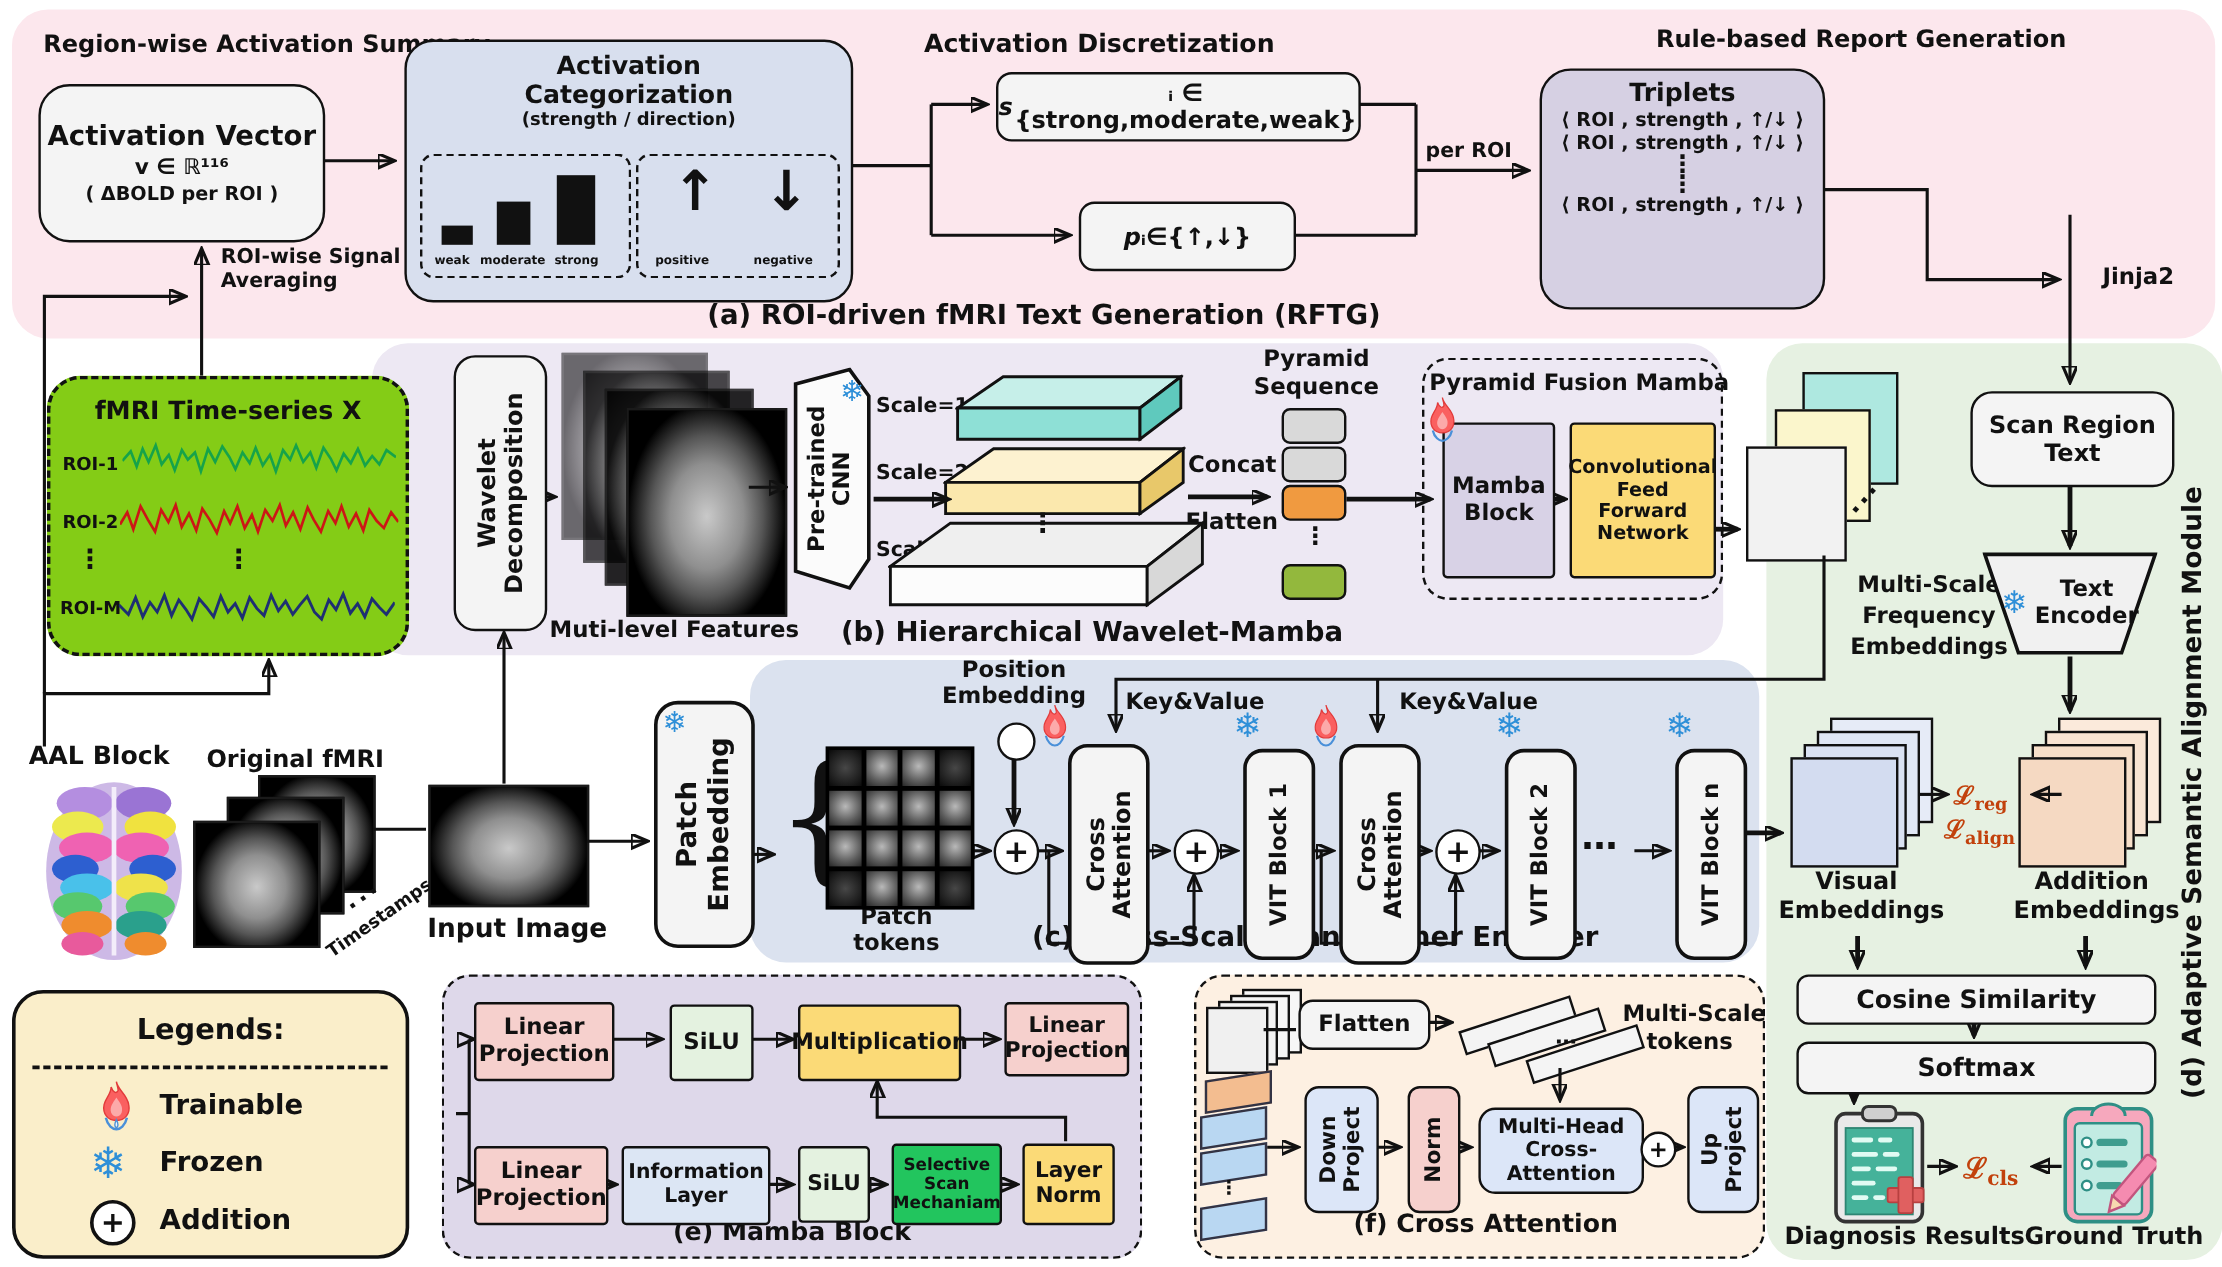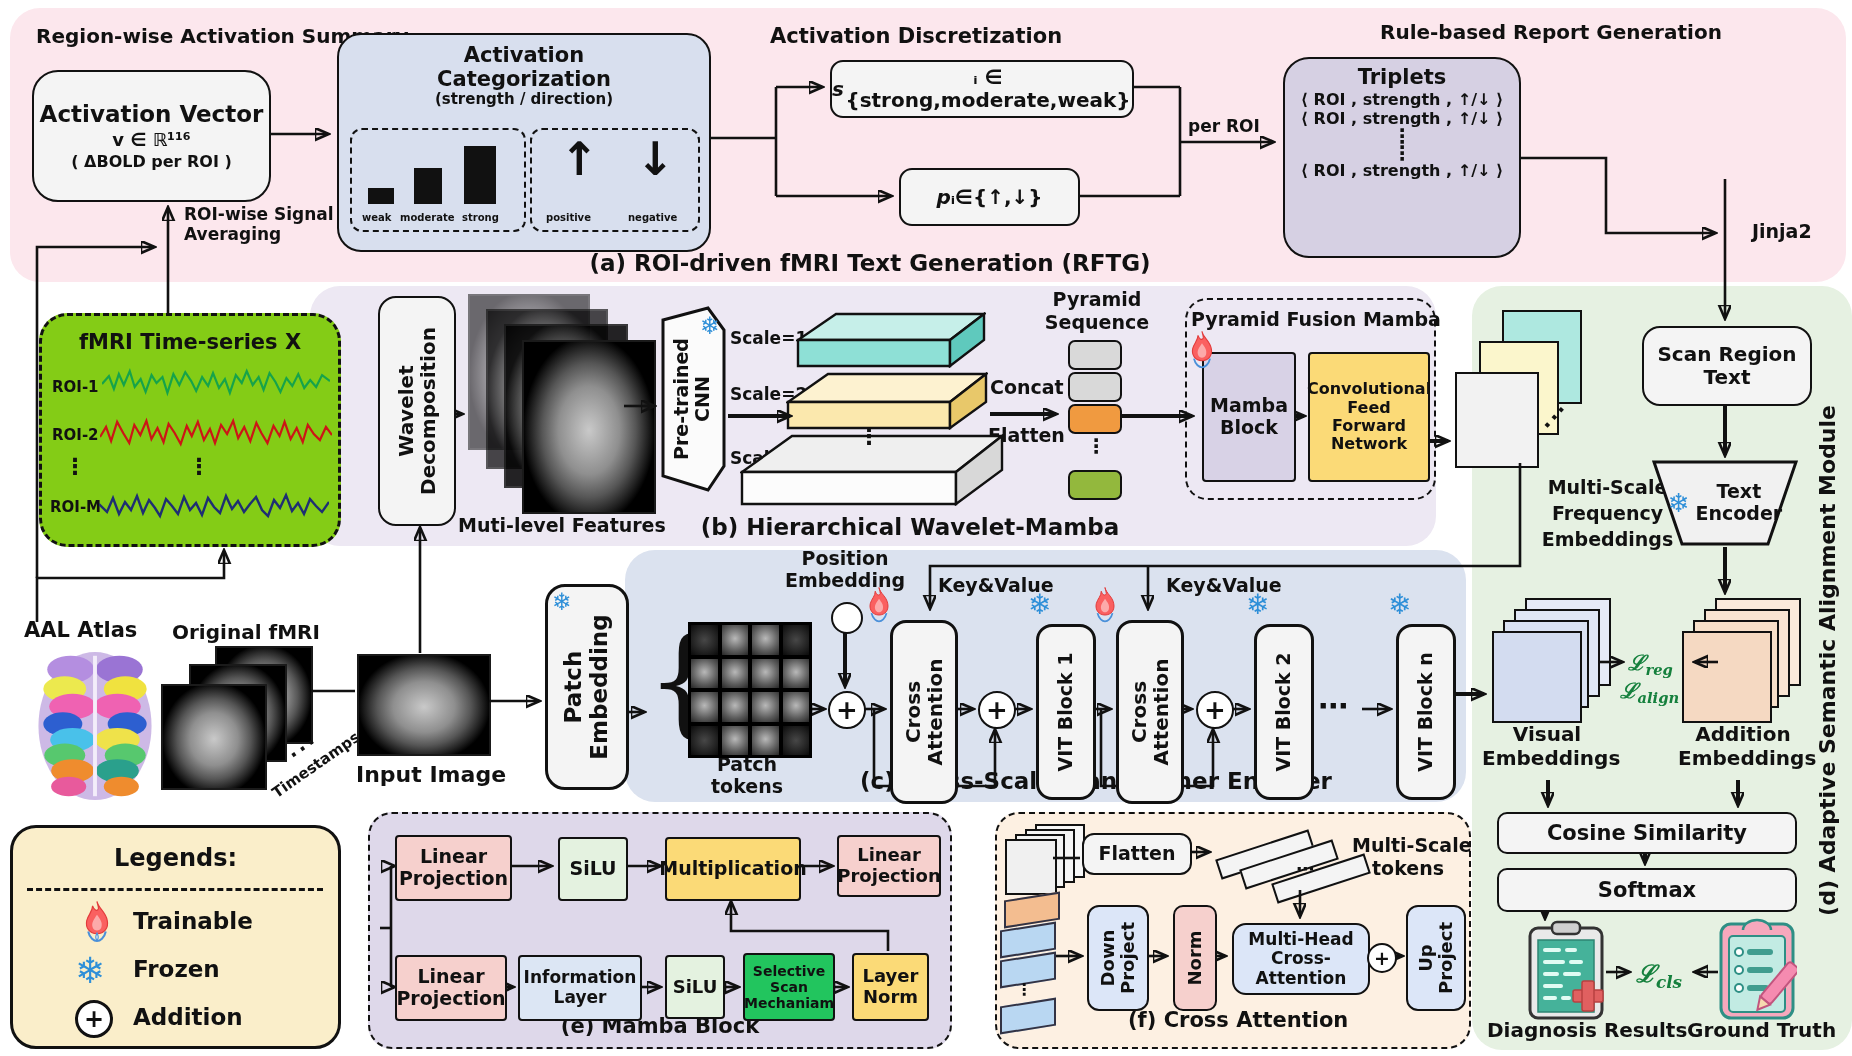--- a/index.html
+++ b/index.html
@@ -24,21 +24,21 @@
   .mri{position:absolute;background:#000;border:2px solid #1a1a1a;
        background-image:radial-gradient(ellipse 62% 68% at 50% 52%,#c9c9c9 0%,#8f8f8f 38%,#565656 58%,#1d1d1d 74%,#000 82%)}
   .grid{position:absolute;background:#000;display:grid;grid-template-columns:repeat(4,1fr);
         grid-template-rows:repeat(4,1fr);gap:4px;padding:3px}
   .grid i{background:radial-gradient(circle at 50% 45%,#b9b9b9,#5c5c5c 60%,#262626)}
   .grid i:nth-child(1),.grid i:nth-child(4),.grid i:nth-child(13),.grid i:nth-child(16){
         background:radial-gradient(circle,#474747,#0a0a0a)}
   .dash{border:2.5px dashed #111}
   .stack-sq{position:absolute;border:2.5px solid #111}
   sub{font-size:70%}
-  .loss{position:absolute;color:#15803d;font-weight:bold;font-style:italic;font-family:"DejaVu Serif","Liberation Serif",serif}
+  .loss{position:absolute;color:#c2410c;font-weight:bold;font-family:"DejaVu Serif","Liberation Serif",serif}
   .tokbar{position:absolute;background:#f4f4f4;border:2px solid #111;transform:rotate(-18deg)}
   .fbar{position:absolute;border:2px solid #334;transform:skewY(-9deg)}
   .z2{z-index:2}.z4{z-index:4}.z5{z-index:5}
 </style>
 </head>
 <body>
 
 <div id="stage">
 
   <div class="panel" style="left:10px;top:8px;width:1836px;height:274px;background:#fce7ed"></div>
@@ -191,21 +191,21 @@
       <polyline fill="none" stroke="#cc1616" stroke-width="2.2" points="0,22 6,12 11,26 17,7 23,18 29,28 34,10 40,20 46,6 51,24 57,13 63,27 68,9 74,18 80,29 86,11 91,21 97,7 103,25 109,14 114,28 120,10 126,19 132,6 137,23 143,12 149,26 155,8 160,18 166,28 172,11 178,21 183,7 189,24 195,13 201,27 206,10 212,19 218,25 224,12 230,20"></polyline>
     </svg>
     <span class="lbl" style="left:22px;top:138px;font-size:22px">⋮</span>
     <span class="lbl" style="left:146px;top:138px;font-size:22px">⋮</span>
     <span class="lbl" style="left:8px;top:182px;font-size:15px">ROI-M</span>
     <svg class="abs" style="left:57px;top:170px" width="230" height="40" viewBox="0 0 230 36">
       <polyline fill="none" stroke="#1e2f73" stroke-width="2.4" points="0,16 8,24 14,10 20,26 26,14 32,22 38,8 44,25 50,12 56,20 61,28 67,11 73,18 79,26 85,9 91,22 97,15 103,27 109,10 115,19 121,25 127,8 133,21 139,13 145,24 151,16 157,9 163,22 169,28 175,12 181,20 187,7 193,23 199,15 205,26 211,11 217,18 223,24 230,14"></polyline>
     </svg>
   </div>
 
-  <div class="lbl" style="left:24px;top:618px;font-size:21px">AAL Atlas</div>
+  <div class="lbl" style="left:24px;top:618px;font-size:21px">AAL Block</div>
   <svg class="abs" style="left:20px;top:648px" width="150" height="156" viewBox="0 0 150 160">
     <ellipse cx="75" cy="80" rx="58" ry="76" fill="#cdb9e6"></ellipse>
     <ellipse cx="50" cy="22" rx="24" ry="14" fill="#b48ee0"></ellipse>
       <ellipse cx="100" cy="22" rx="24" ry="14" fill="#9a74d4"></ellipse>
     <ellipse cx="44" cy="42" rx="22" ry="13" fill="#ece94e"></ellipse>
       <ellipse cx="106" cy="42" rx="22" ry="13" fill="#f0e23f"></ellipse>
     <ellipse cx="52" cy="60" rx="24" ry="13" fill="#ef62b2"></ellipse>
       <ellipse cx="98" cy="60" rx="24" ry="13" fill="#ef62b2"></ellipse>
     <ellipse cx="42" cy="78" rx="20" ry="12" fill="#2d5fd0"></ellipse>
       <ellipse cx="108" cy="78" rx="20" ry="12" fill="#2d5fd0"></ellipse>

